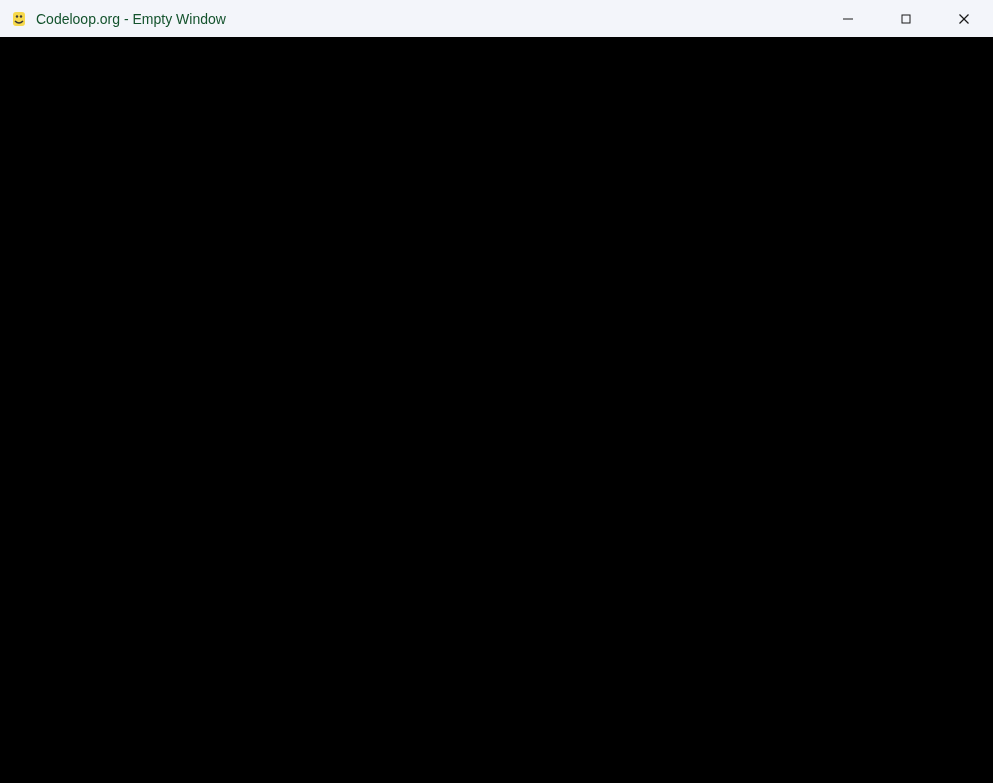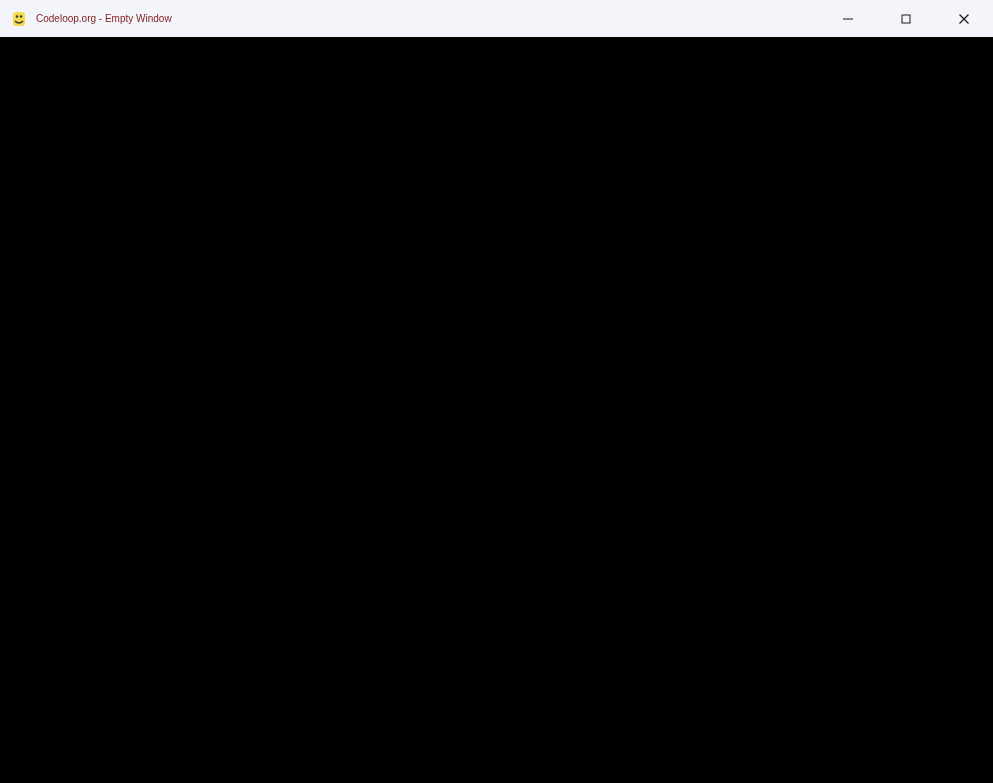--- a/index.html
+++ b/index.html
@@ -43,22 +43,22 @@
 
     .app-icon {
       width: 18px;
       height: 18px;
       display: flex;
       align-items: center;
       justify-content: center;
     }
 
     .title-text {
-      font-size: 10px;
-      color: #7f1d1d;
+      font-size: 14px;
+      color: #14532d;
     }
 
     .window-controls {
       display: flex;
       height: 100%;
     }
 
     .win-ctrl {
       width: 58px;
       height: 100%;

